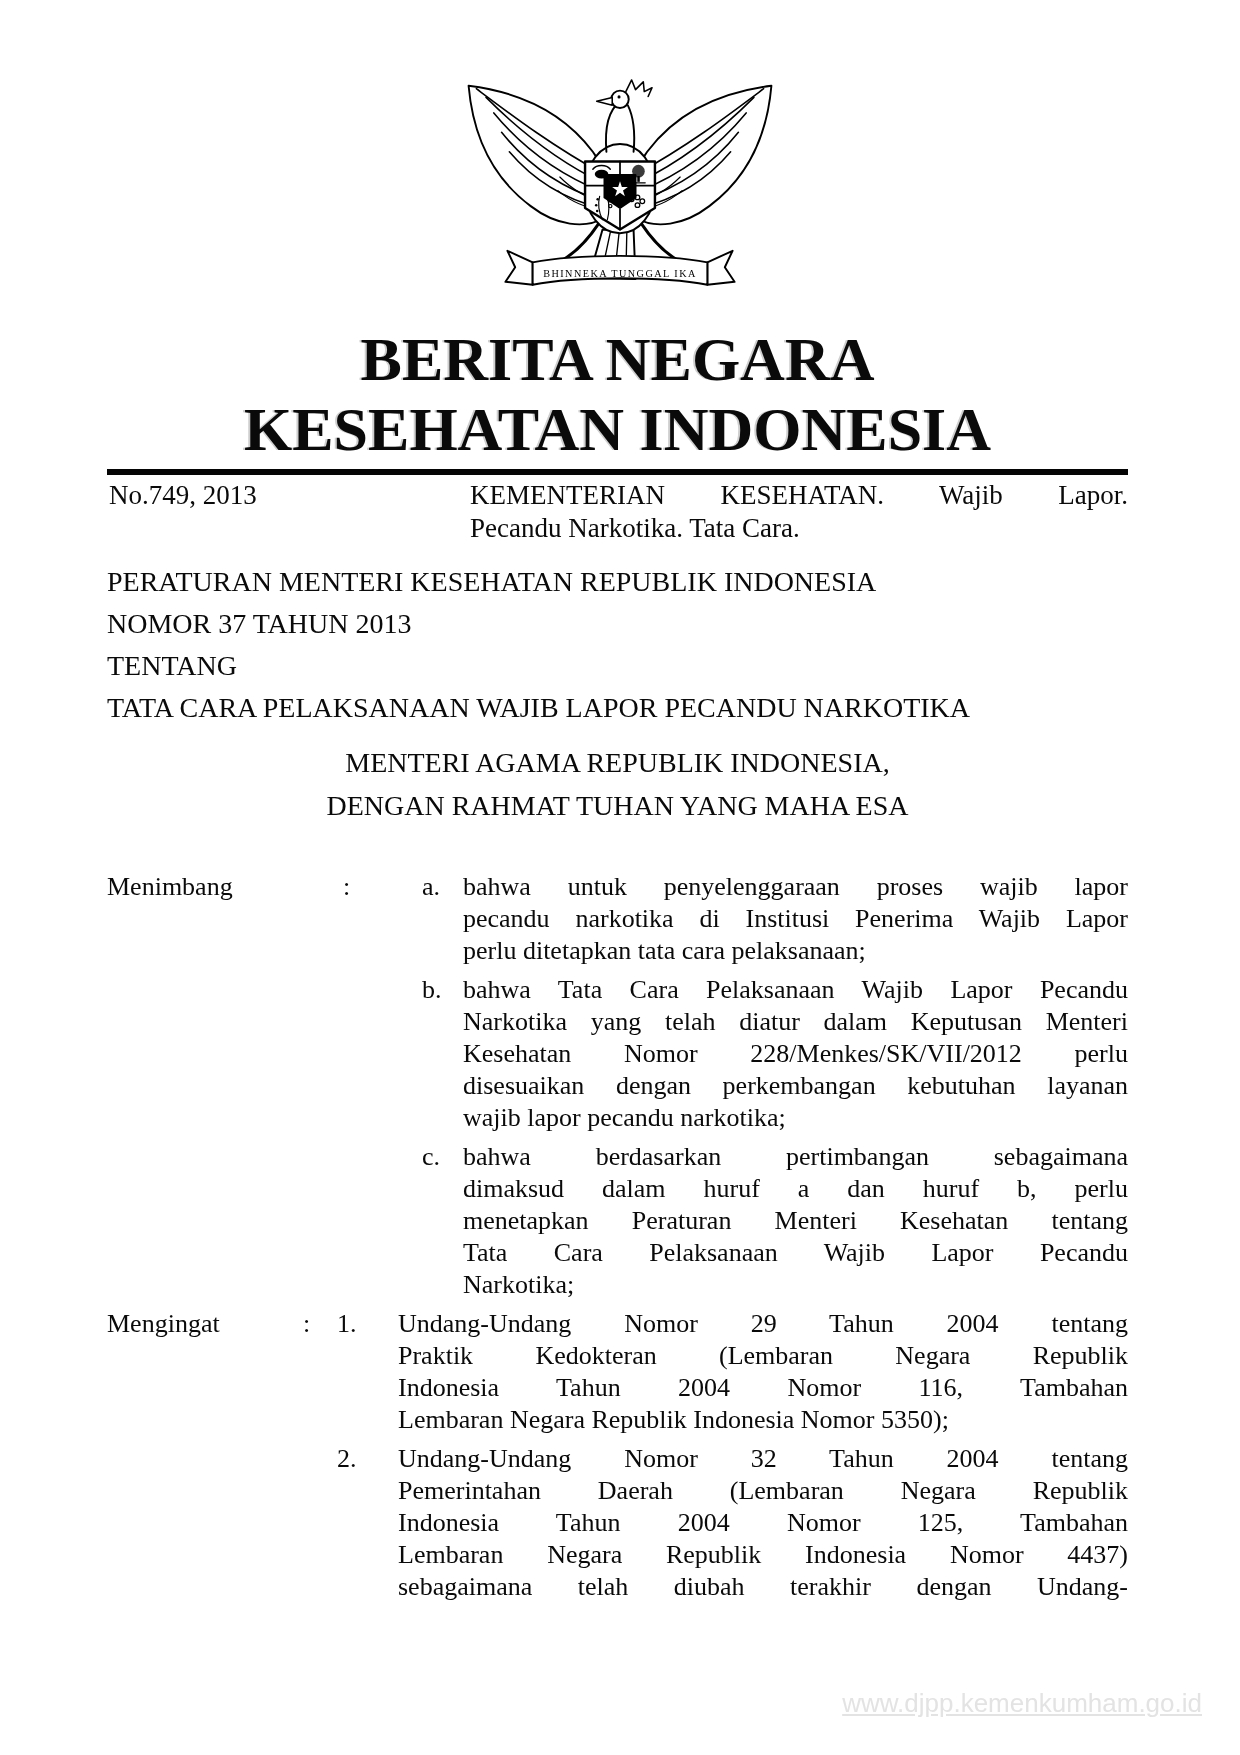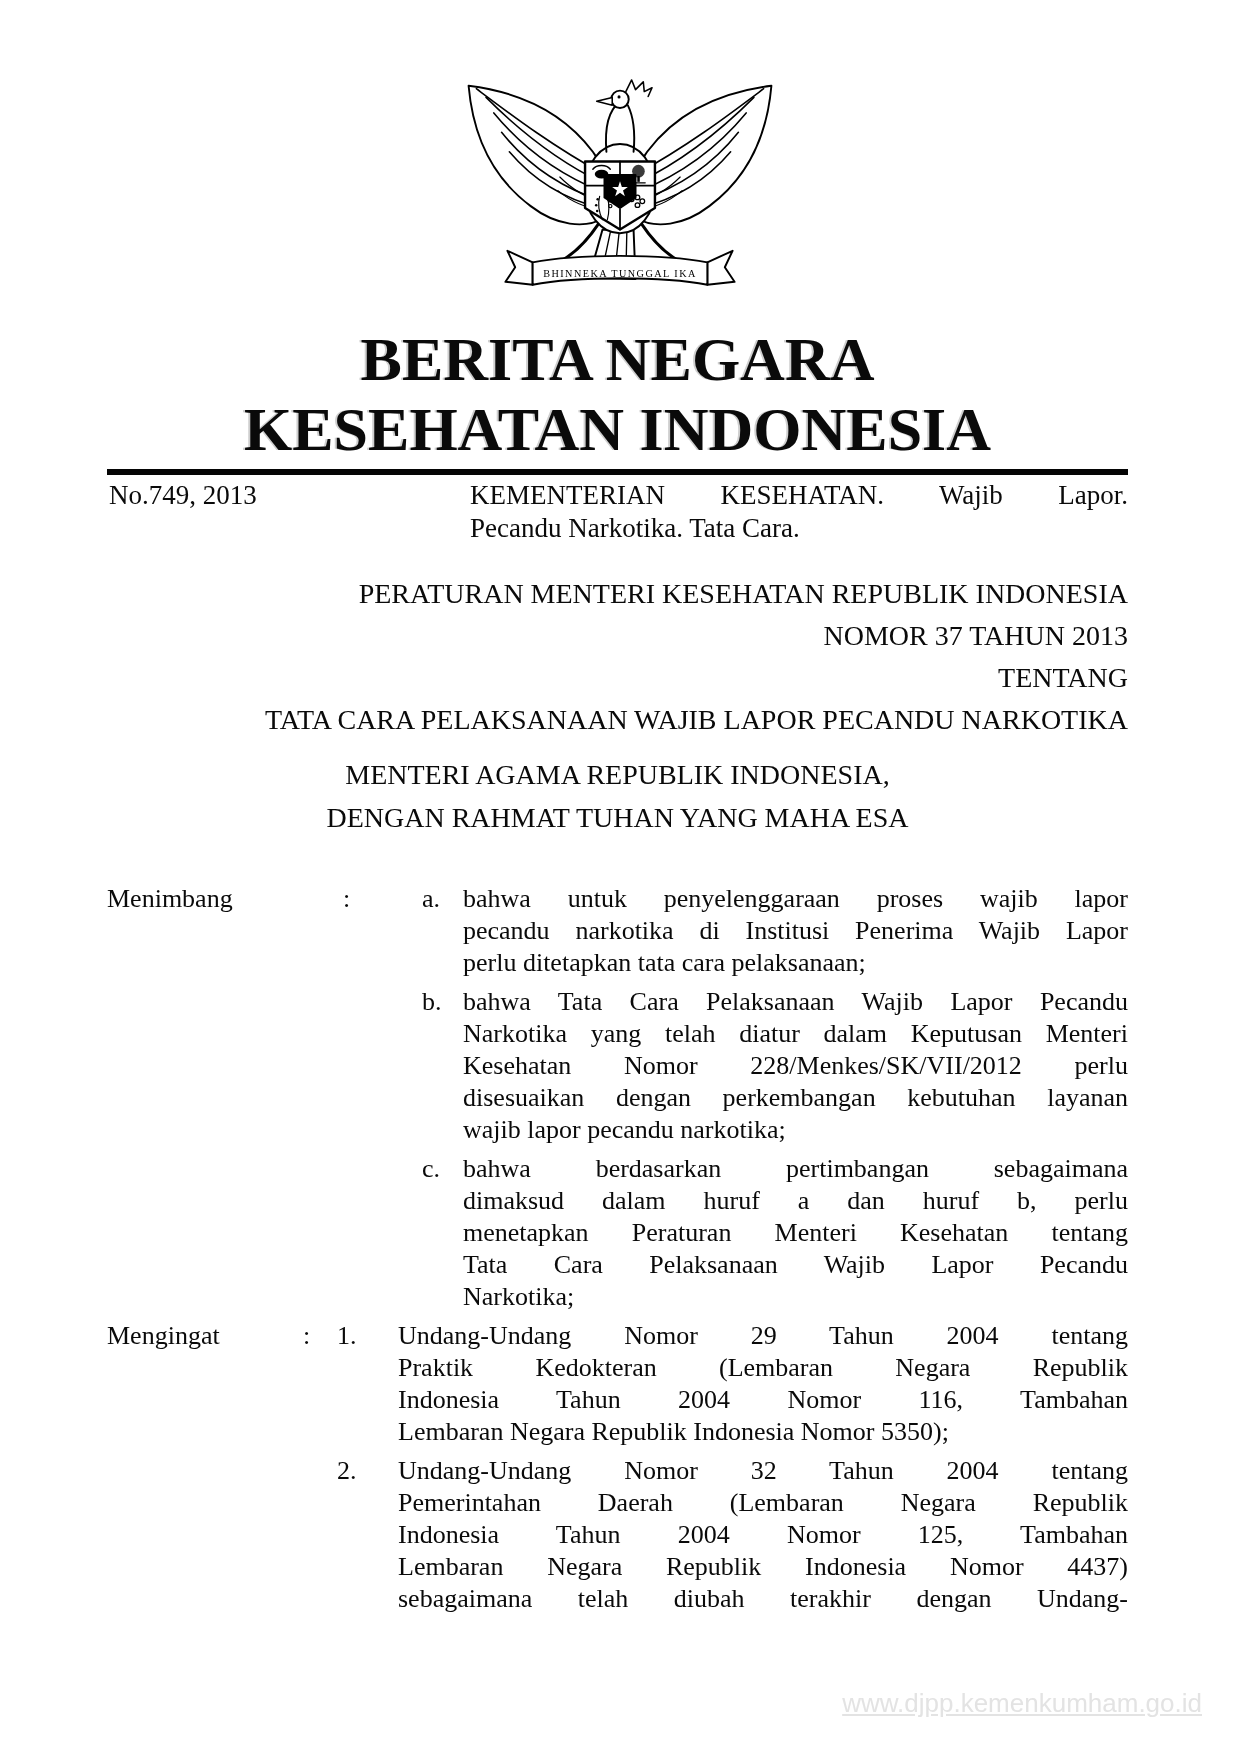--- a/index.html
+++ b/index.html
@@ -28,21 +28,21 @@
   .masthead-rule { height:6px; background:#050505; margin-top:5px; }
 
   
   .issue-row { position:relative; margin-top:4px; font-size:27px; line-height:33px; }
   .issue-no { position:absolute; left:2px; top:0; white-space:nowrap; }
   .subject { margin-left:363px; }
   .jline { text-align:justify; text-align-last:justify; }
   .lastline { text-align:left; text-align-last:left; }
 
   
-  .title-block { margin-top:28px; text-align:right; font-size:28px; line-height:42px; }
+  .title-block { margin-top:16px; text-align:left; font-size:28px; line-height:42px; }
   .invocation-block { margin-top:12px; text-align:center; font-size:28px; line-height:43px; }
 
   
   .clauses { margin-top:44px; font-size:26px; line-height:32px; }
   .clause { display:grid; }
   .clause.menimbang { grid-template-columns:196px 39px 1fr;gap:40px; }
   .clause.mengingat { grid-template-columns:196px 34px 1fr; margin-top:7px; }
   .clause-label, .clause-colon { white-space:nowrap; }
   .item { display:grid; }
   .menimbang .item { grid-template-columns:41px 1fr; }

